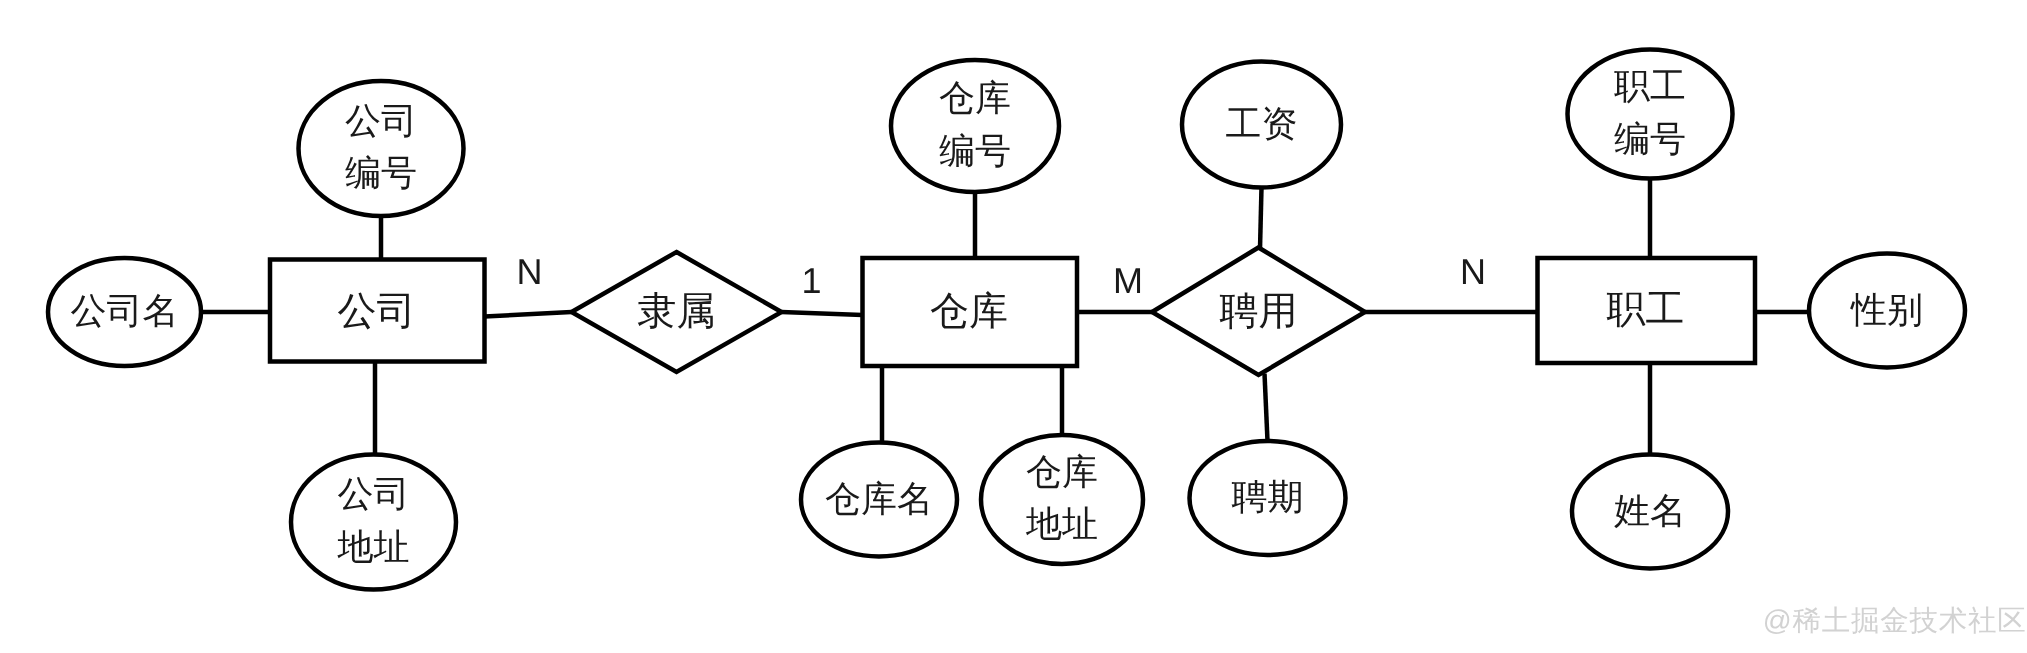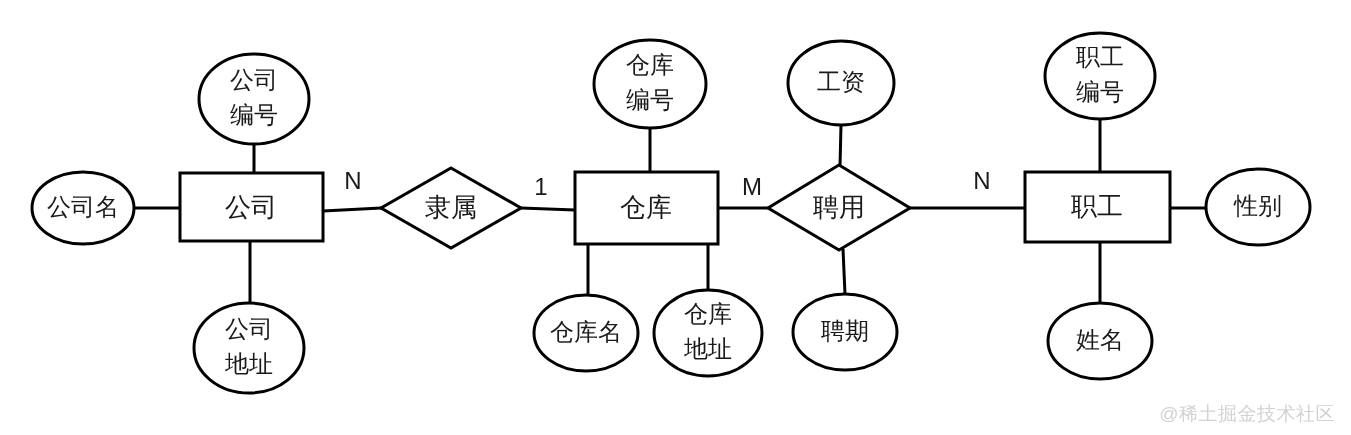--- a/index.html
+++ b/index.html
@@ -41,21 +41,21 @@
     text-anchor: middle;
     dominant-baseline: middle;
   }
   .lbl-entity   { font-size: 26px; }
   .lbl-rel      { font-size: 26px; }
   .lbl-attr     { font-size: 24px; }
   .lbl-attr-2   { font-size: 24px; }
   .lbl-card     { font-size: 24px; fill: #1a1a1a; text-anchor: middle; }
   .watermark {
     position: absolute;
-    right: 16px;
+    right: 0;
     bottom: 8px;
     font-size: 19px;
     color: #d2d2d2;
     letter-spacing: 0.5px;
     font-family: "Liberation Sans", "DejaVu Sans", sans-serif;
     white-space: nowrap;
     user-select: none;
   }
 </style>
 </head>

